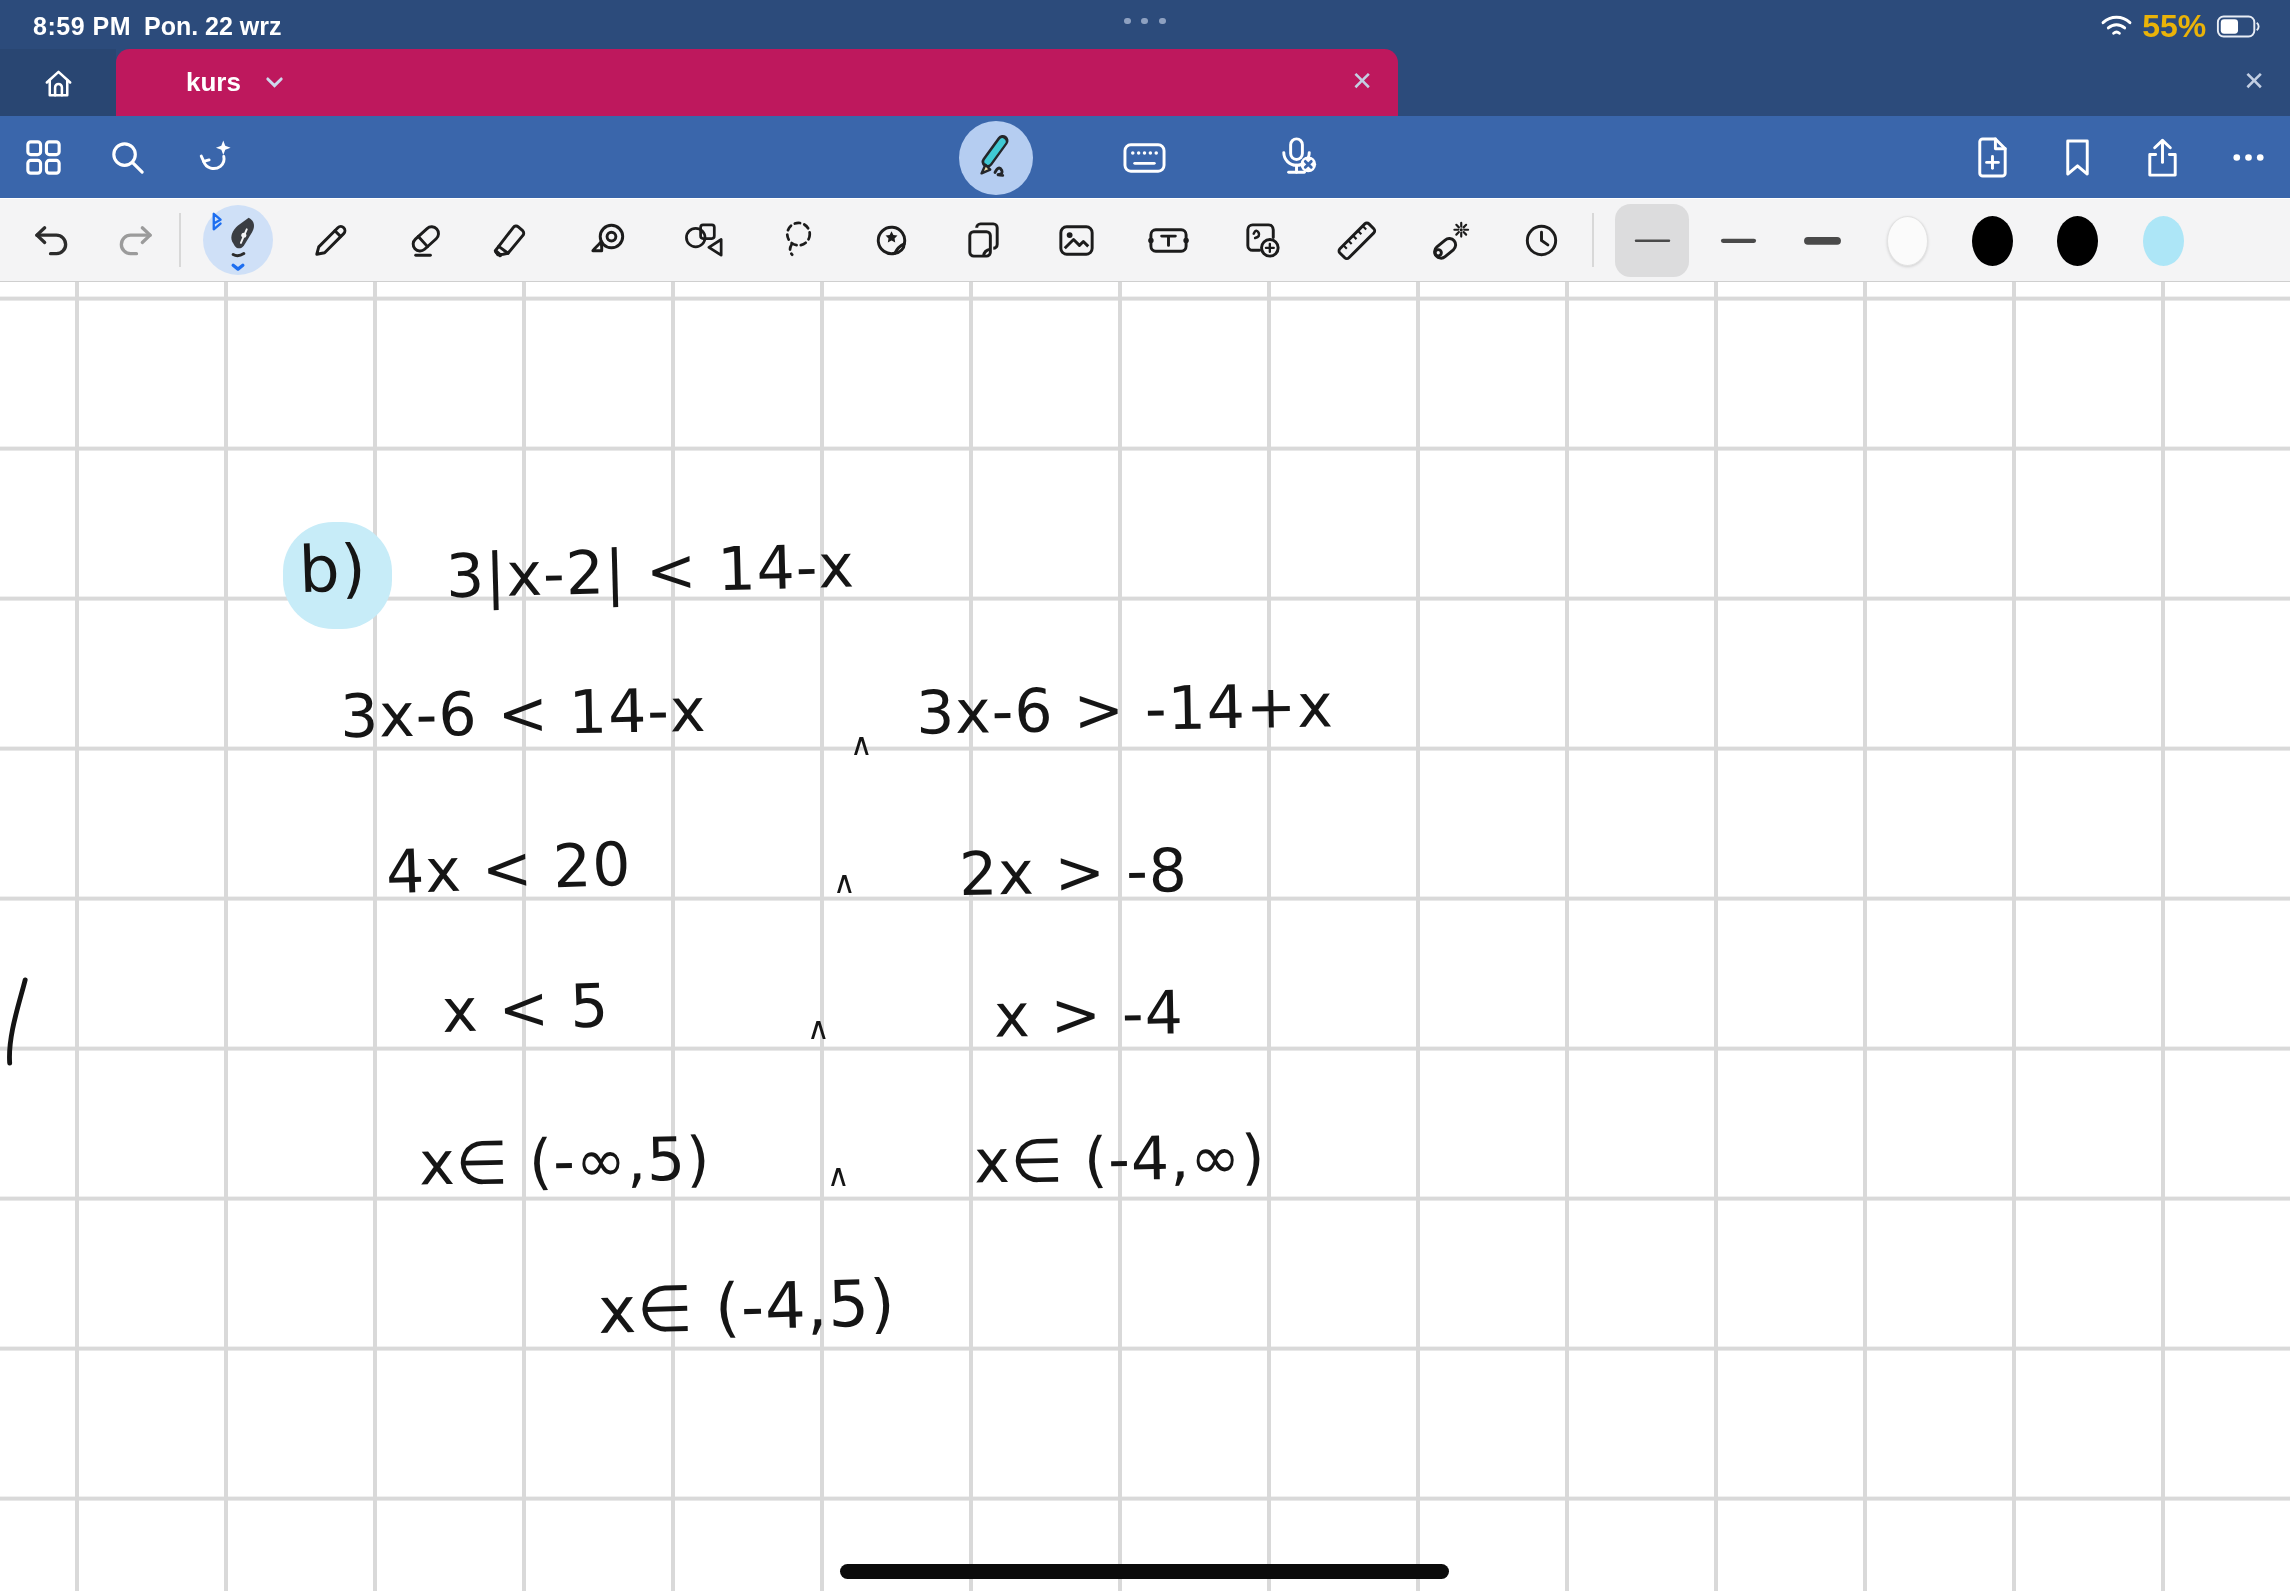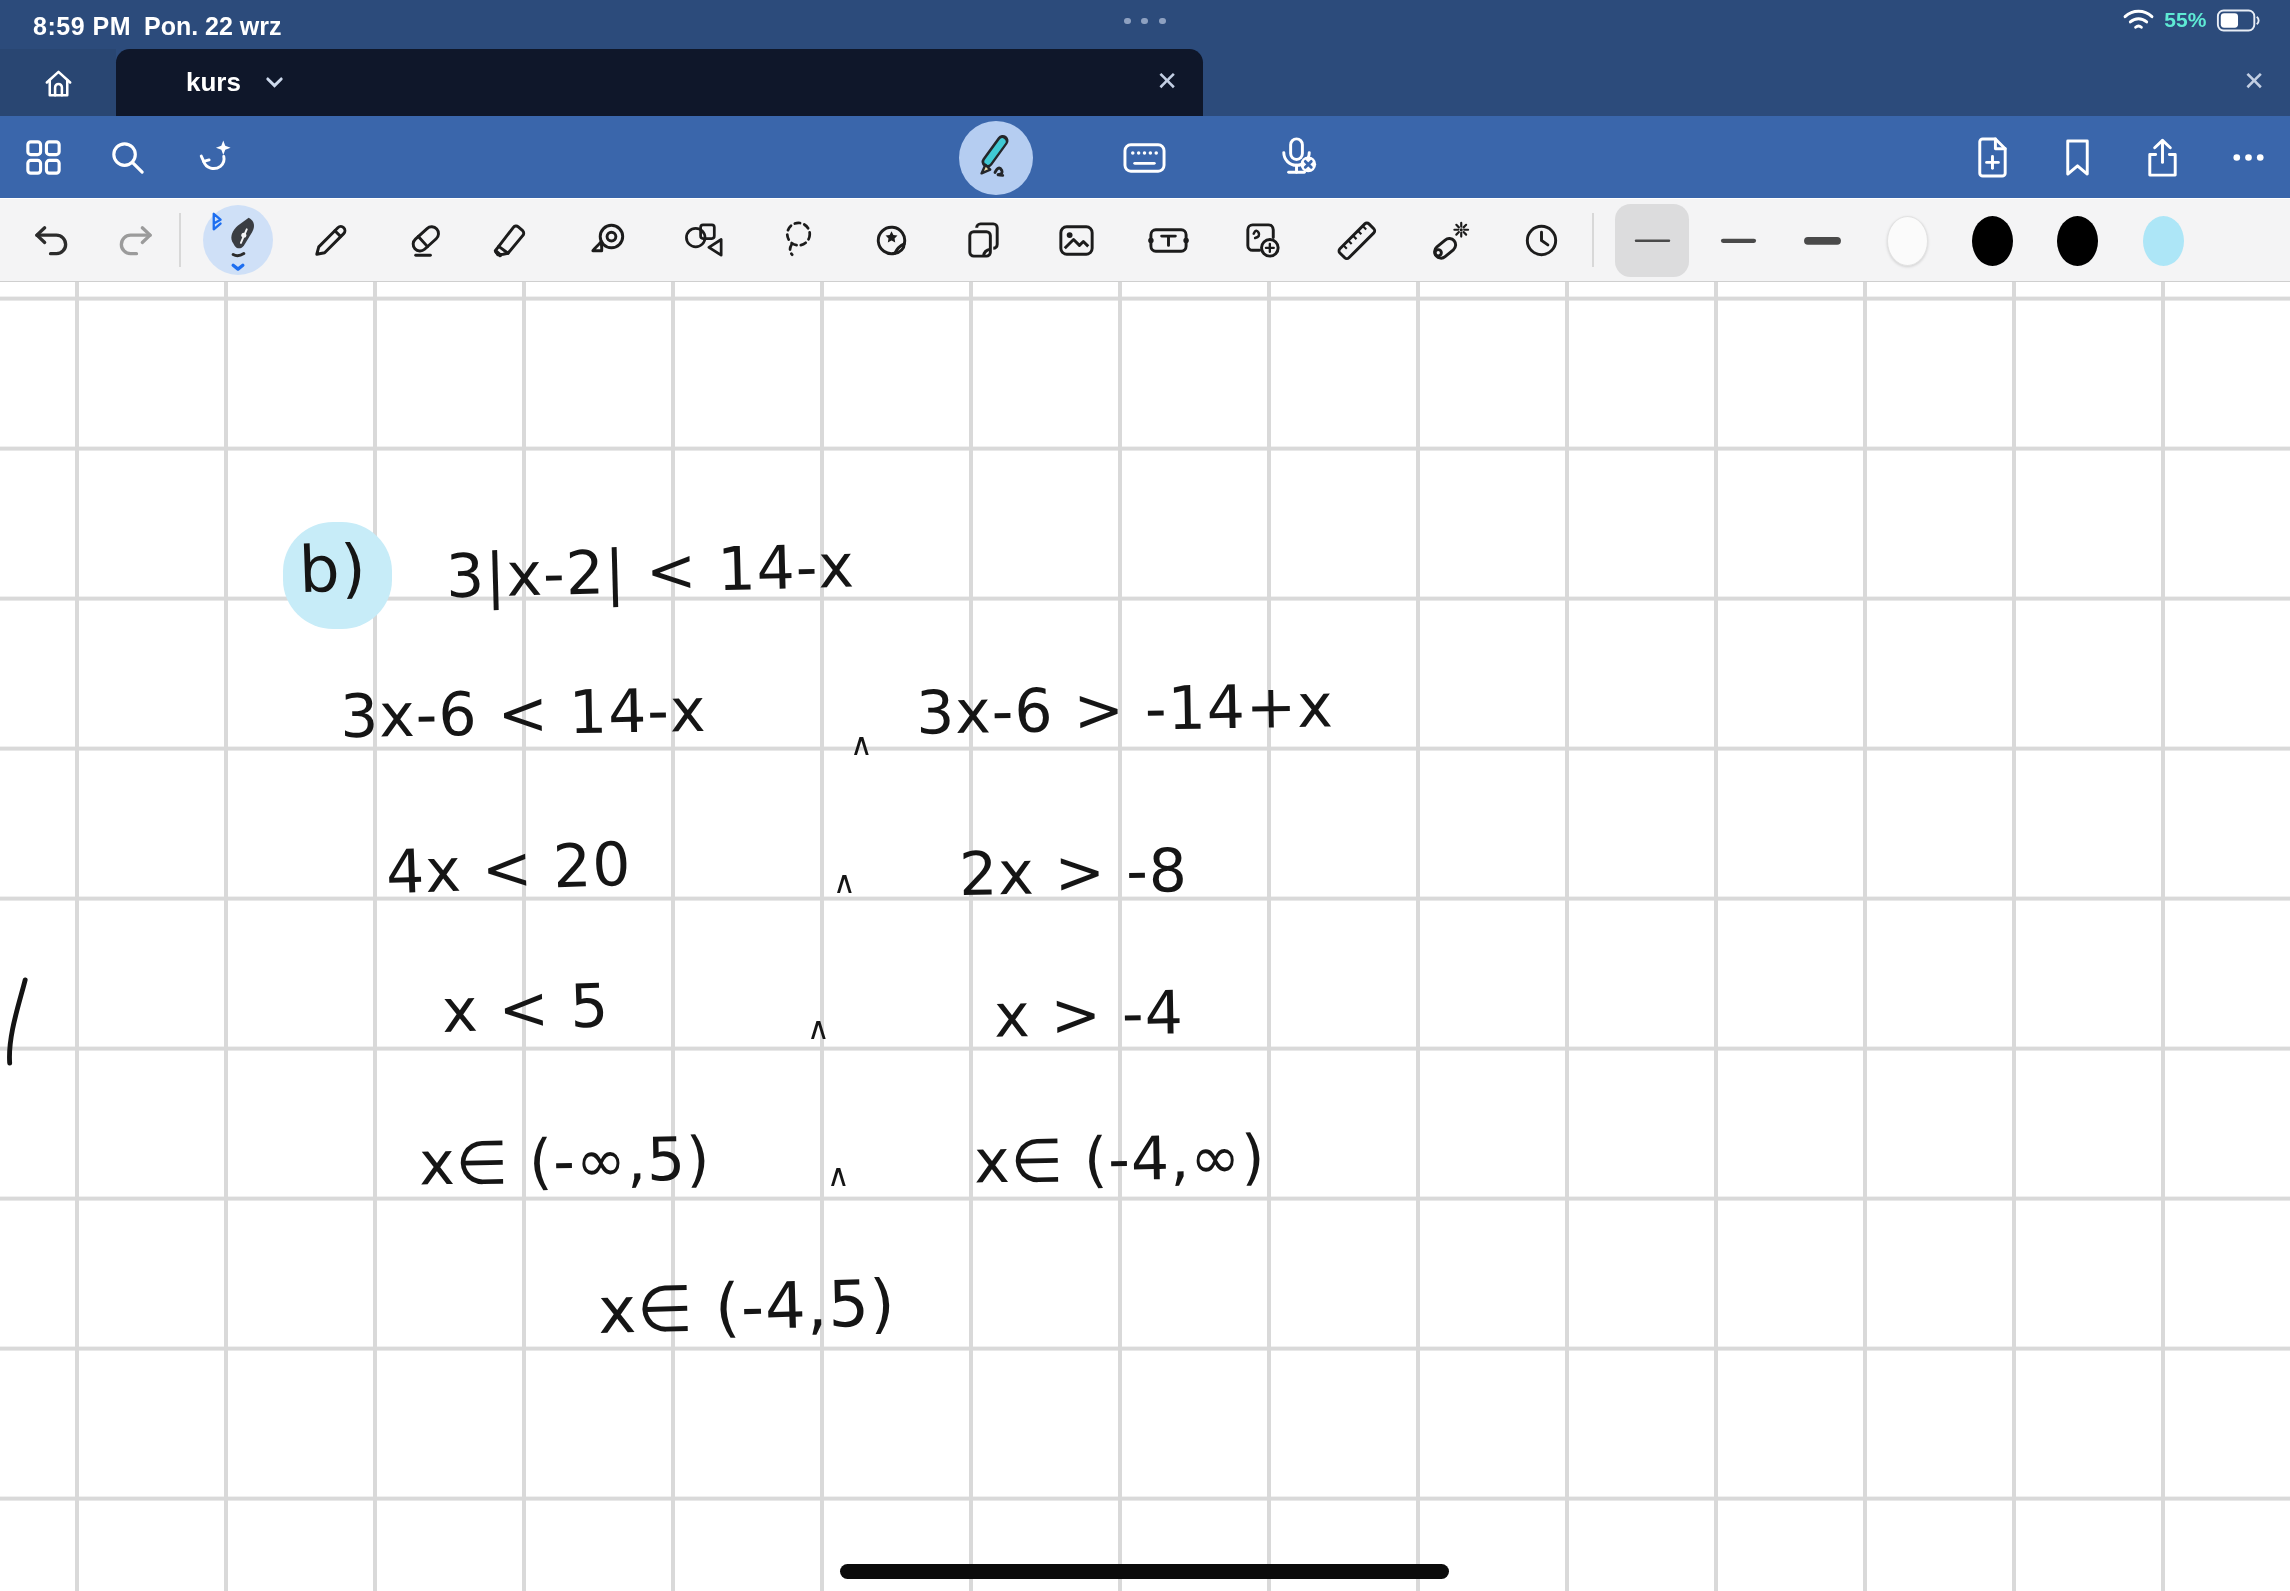--- a/index.html
+++ b/index.html
@@ -7,26 +7,26 @@
               font-family:"Liberation Sans","DejaVu Sans",sans-serif; }
   #app { position:relative; width:2290px; height:1591px; }
 
   
   .statusbar { position:absolute; left:0; top:0; width:2290px; height:49px; background:#2c4b7b; color:#fff; }
   .statusbar .time { position:absolute; left:33px; top:11.6px; font-size:25px; font-weight:700; letter-spacing:0.5px; }
   .statusbar .date { position:absolute; left:144px; top:11.6px; font-size:25px; font-weight:600; }
   .dots { position:absolute; left:1124px; top:17.5px; display:flex; gap:10.7px; }
   .dots i { width:6.8px; height:6.8px; border-radius:50%; background:#8ea1c1; }
   .statusright { position:absolute; right:29px; top:7.8px; display:flex; align-items:center; gap:9.7px; }
-  .statusright .pct { font-size:21px; font-weight:600; color:#5eead4;text-align:right; }
+  .statusright .pct { font-size:32px; font-weight:600; color:#eab308;text-align:right; }
 
   .tabbar { position:absolute; left:0; top:49px; width:2290px; height:68px; background:#2c4b7b; }
   .homebtn { position:absolute; left:0; top:0; width:116px; height:68px; background:#294672;
              display:flex; align-items:center; justify-content:center; color:#fff; }
-  .tab-active { position:absolute; left:116px; top:0; width:1087px; height:68px; background:#0f172a;
+  .tab-active { position:absolute; left:116px; top:0; width:1282px; height:68px; background:#be185d;
                 border-radius:13.6px 13.6px 0 0; color:#fff; }
   .tab-active .lbl { position:absolute; left:70px; top:18.4px; font-size:26px; font-weight:600; }
   .tab-active .chev { position:absolute; left:146px; top:25px; color:#cdd9ec; }
   .tab-close { position:absolute; right:25px; top:16.5px; font-size:26px; color:#c3cfe3; cursor:default; }
   .tab-inactive { position:absolute; left:1203px; top:0; width:1087px; height:68px; color:#e8edf5; }
   .tab-inactive .lbl { position:absolute; left:27px; top:19.4px; font-size:25px; font-weight:500; white-space:nowrap;
                        max-width:951px; overflow:hidden; }
 
   .toolbar1 { position:absolute; left:0; top:116px; width:2290px; height:82px; background:#3a66ab; color:#fff; }
   .tb-ic { position:absolute; top:0; width:68px; height:82px; display:flex; align-items:center; justify-content:center; }

